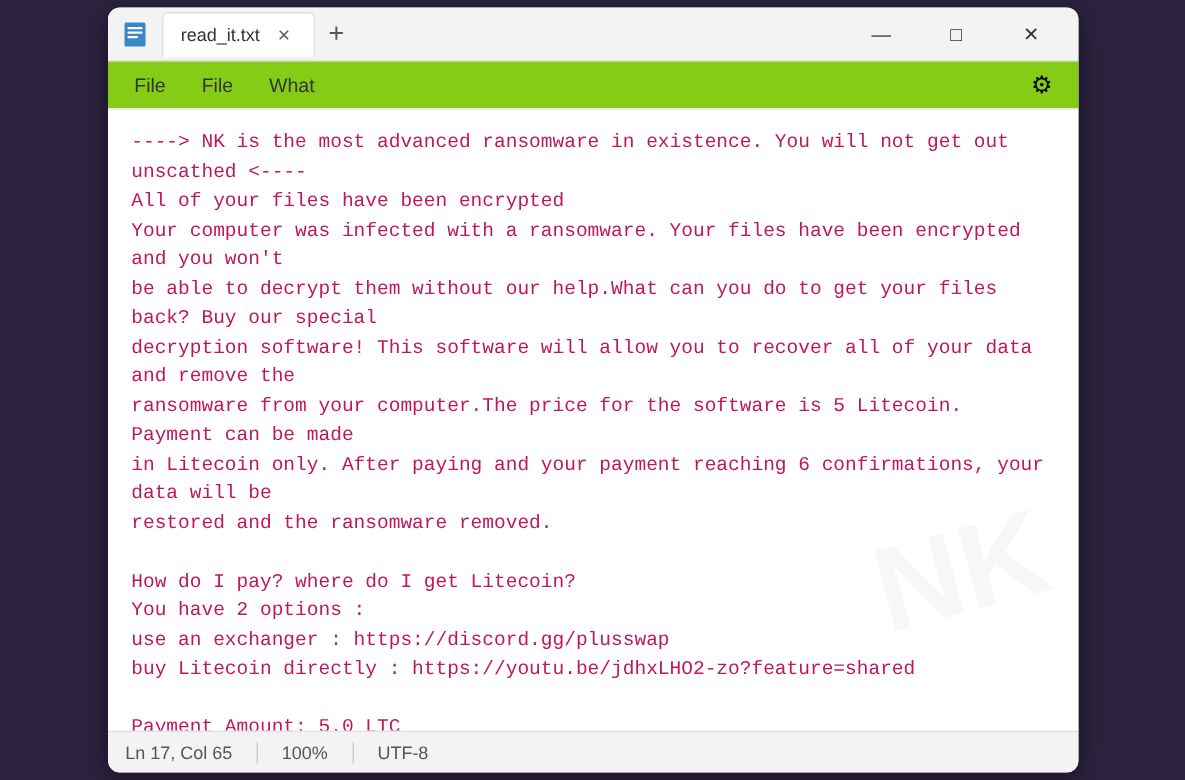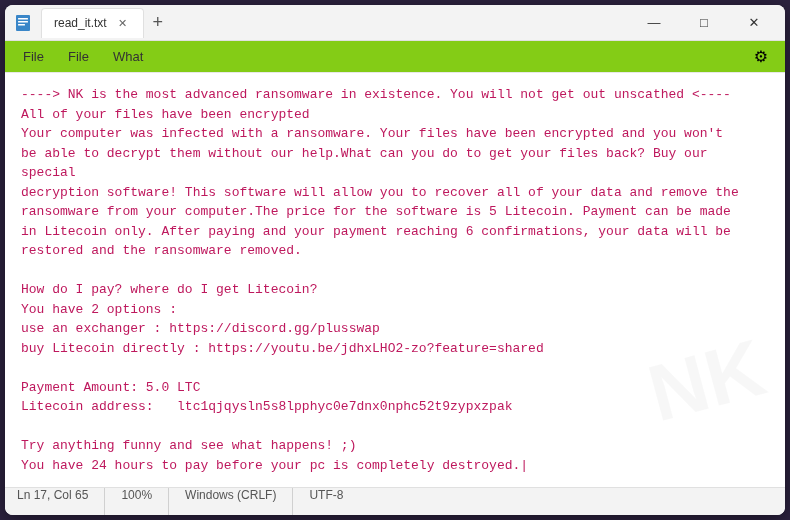--- a/index.html
+++ b/index.html
@@ -12,21 +12,21 @@
       width: 790px;
       height: 520px;
       background: #2d2340;
       display: flex;
       align-items: center;
       justify-content: center;
       font-family: 'Segoe UI', sans-serif;
     }
 
     .window {
-      width: 780px;
+      width: 647px;
       height: 510px;
       background: #ffffff;
       border-radius: 8px;
       overflow: hidden;
       display: flex;
       flex-direction: column;
       box-shadow: 0 4px 20px rgba(0,0,0,0.5);
     }
 
     .title-bar {
@@ -175,20 +175,21 @@
       color: #888;
       pointer-events: none;
       user-select: none;
       transform: rotate(-15deg);
     }
 
     .status-bar {
       background: #f3f3f3;
       height: 28px;
       display: flex;
+      align-items: center;
       padding: 0 12px;
       gap: 0;
       border-top: 1px solid #e0e0e0;
       flex-shrink: 0;
     }
 
     .status-item {
       font-size: 12px;
       color: #555;
       padding: 0 16px;
@@ -259,17 +260,16 @@
 Litecoin address:   ltc1qjqysln5s8lpphyc0e7dnx0nphc52t9zypxzpak
 
 Try anything funny and see what happens! ;)
 You have 24 hours to pay before your pc is completely destroyed.|</div>
     <div class="watermark">NK</div>
   </div>
 
   <div class="status-bar">
     <div class="status-item">Ln 17, Col 65</div>
     <div class="status-item">100%</div>
-    <div class="status-item">Windows (CRLF)</div>
     <div class="status-item">UTF-8</div>
   </div>
 
 </div>
 
 </body></html>

